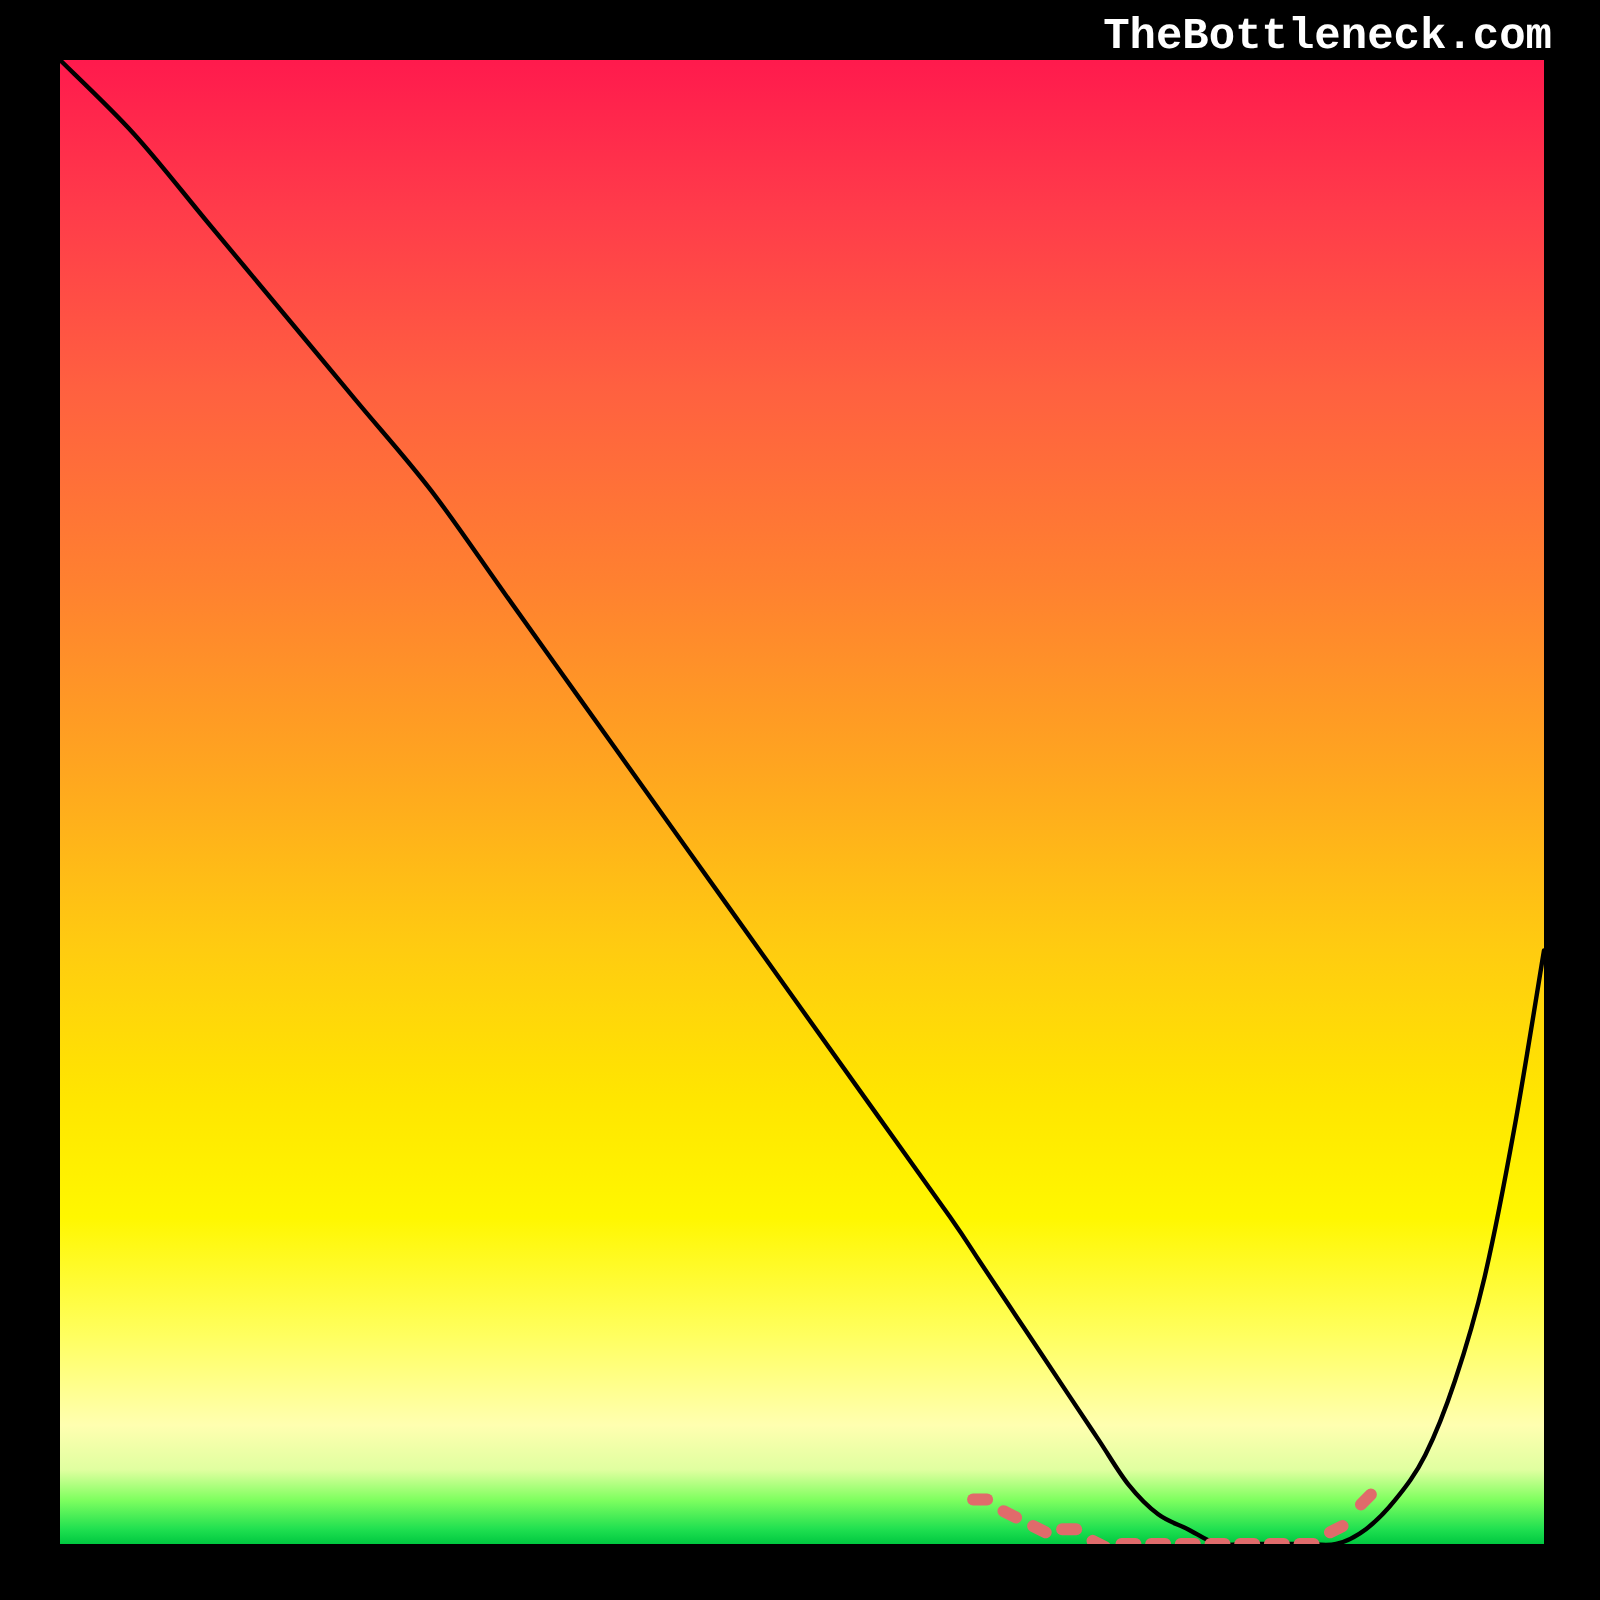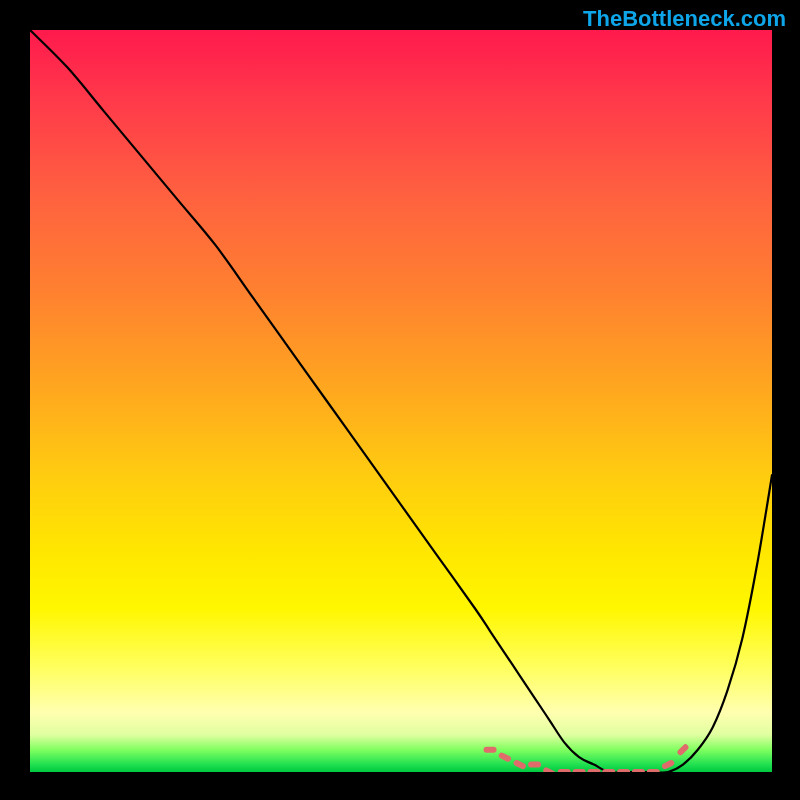--- a/index.html
+++ b/index.html
@@ -6,25 +6,26 @@
   body {
     width: 800px;
     height: 800px;
     background: #000;
     position: relative;
     font-family: Arial, sans-serif;
   }
   .watermark {
     position: absolute;
     top: 6px;
-    right: 14px;
-    color: #0ea5e9;
+    right: 24px;
+    color: #ffffff;
     font-size: 22px;
     font-weight: bold;
     z-index: 10;
+    font-family: Liberation Mono, monospace;
   }
   .plot-area {
     position: absolute;
     left: 30px;
     top: 30px;
     width: 742px;
     height: 742px;
     overflow: hidden;
   }
   .gradient-bg {

